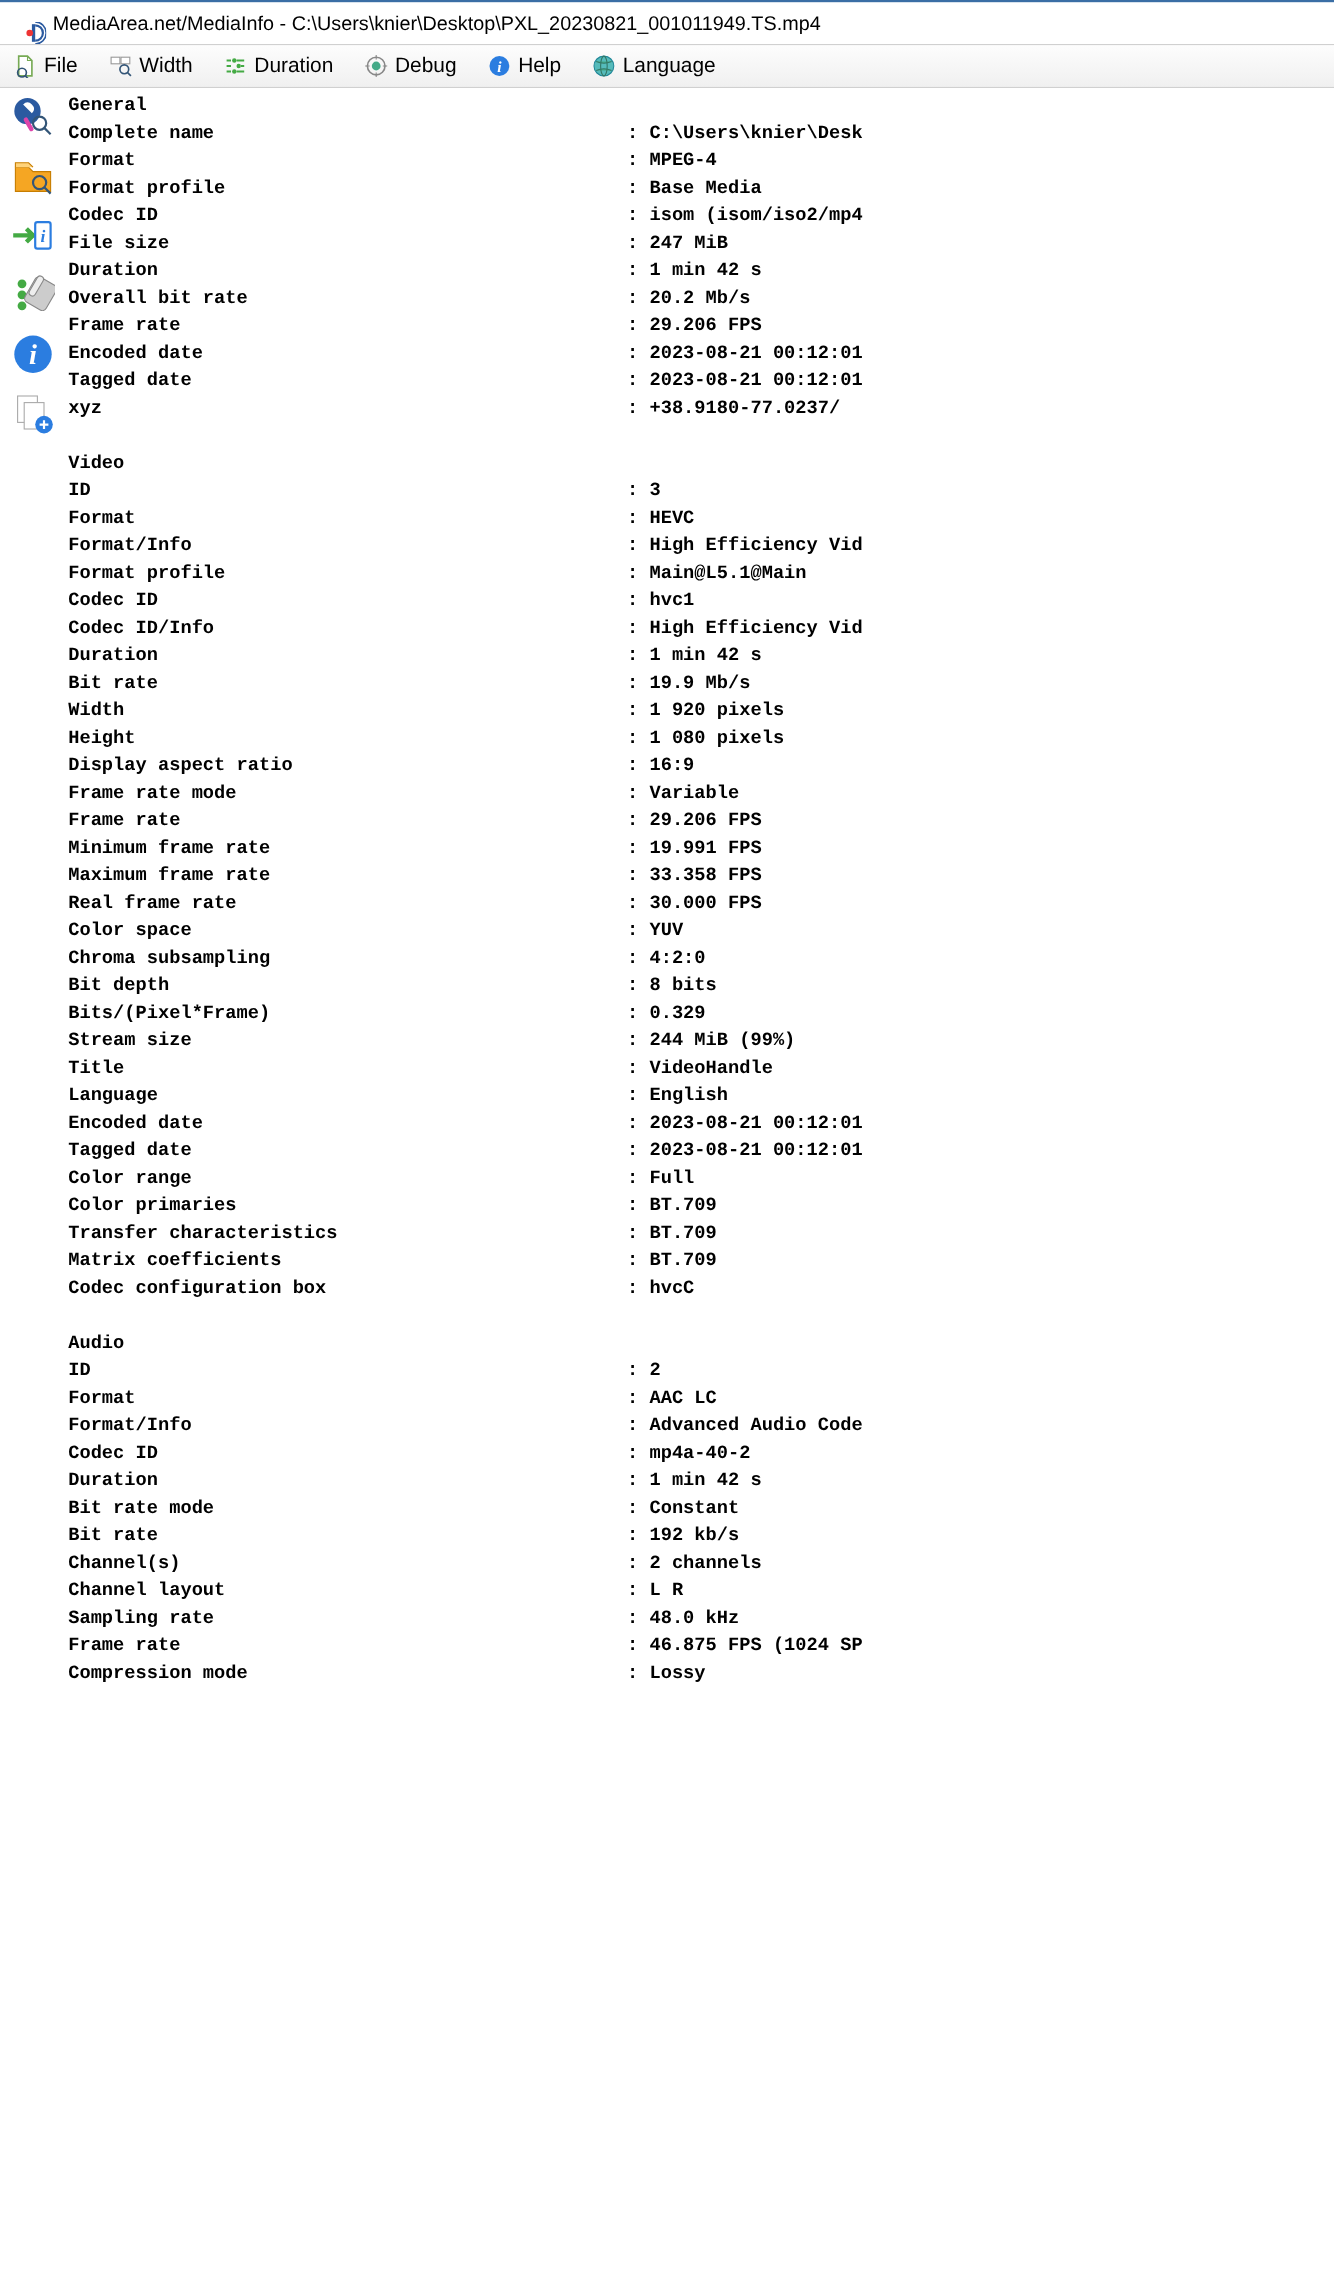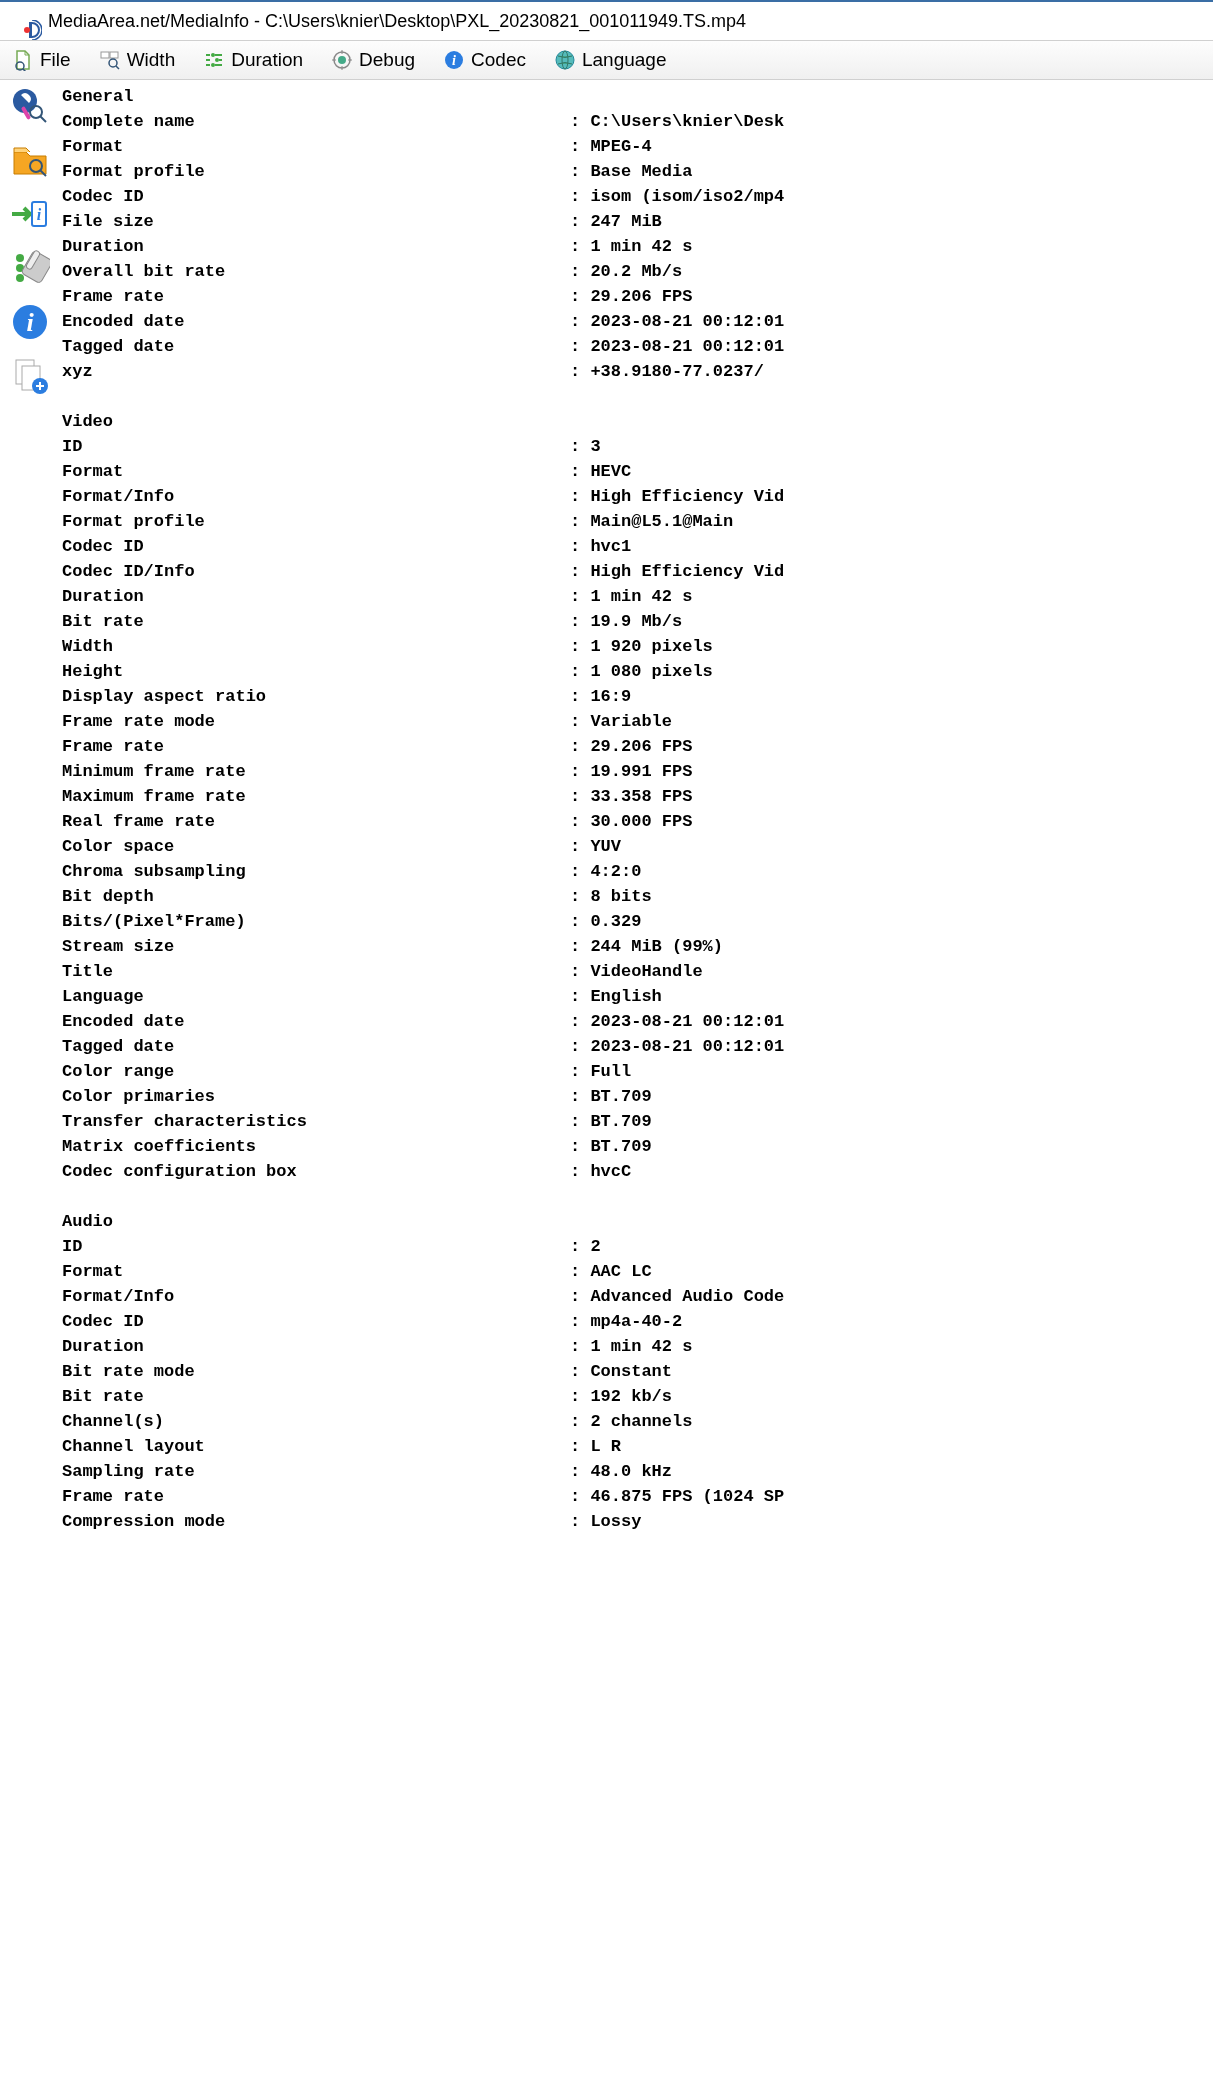--- a/index.html
+++ b/index.html
@@ -77,21 +77,21 @@
     </span>
     <span>Debug</span>
   </div>
   <div class="menu-item">
     <span class="mi-icon">
       <svg viewBox="0 0 22 22" width="22" height="22">
           <circle cx="11" cy="11" r="9" fill="#2b7de0"></circle>
           <text x="11" y="16" text-anchor="middle" font-family="Georgia" font-style="italic" font-weight="bold" font-size="14" fill="#fff">i</text>
         </svg>
     </span>
-    <span>Codec</span>
+    <span>Help</span>
   </div>
   <div class="menu-item">
     <span class="mi-icon">
       <svg viewBox="0 0 22 22" width="22" height="22">
           <circle cx="11" cy="11" r="9" fill="#5bb" stroke="#289"></circle>
           <path d="M4 7q7 3 14 0M4 15q7 -3 14 0" fill="#4a8" stroke="#376"></path>
           <ellipse cx="11" cy="11" rx="3" ry="9" fill="none" stroke="#376"></ellipse>
         </svg>
     </span>
     <span>Language</span>

